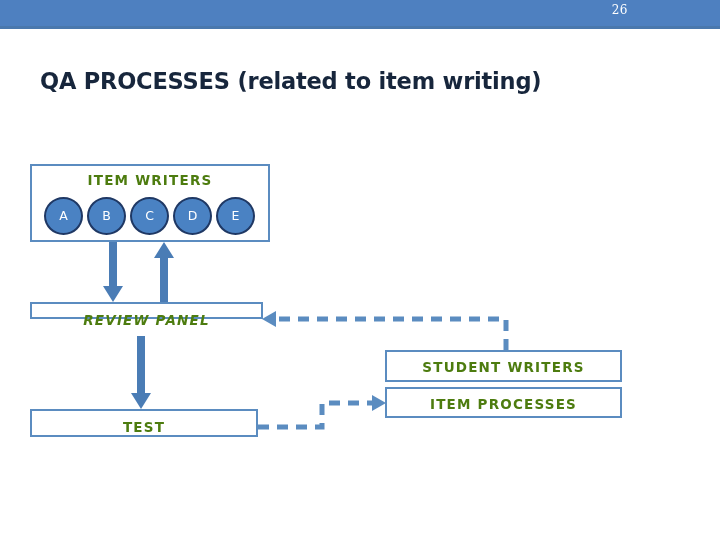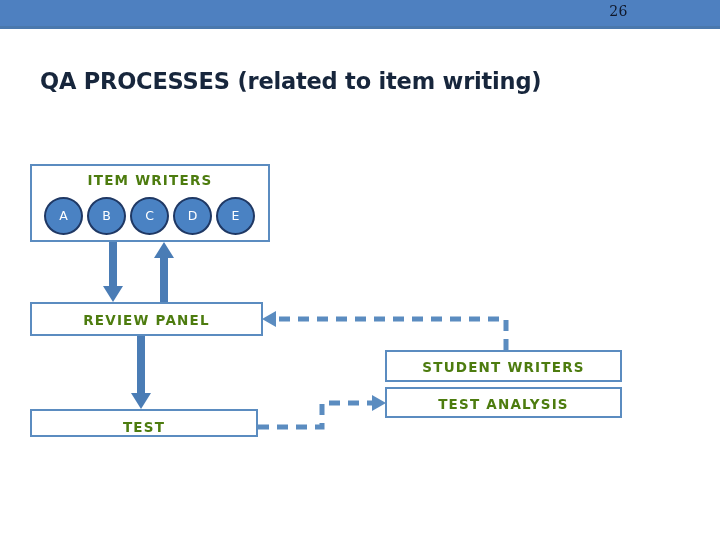--- a/index.html
+++ b/index.html
@@ -20,23 +20,23 @@
     position: absolute;
     left: 0; top: 0;
     width: 720px; height: 26px;
     background: #4e80c0;
     border-bottom: 3px solid #4a78ad;
   }
   #page-number {
     position: absolute;
     right: 92px;
     top: 3px;
-    color: #0f172a;
+    color: #ffffff;
     font-family: "DejaVu Serif", "Liberation Serif", serif;
-    font-size: 14px;
+    font-size: 12px;
     letter-spacing: 0.5px;
   }
 
   
   #slide-title {
     position: absolute;
     left: 40px;
     top: 68px;
     font-size: 22.5px;
     font-weight: bold;
@@ -90,21 +90,21 @@
     color: #ffffff;
     font-size: 12.5px;
     line-height: 34px;
     text-align: center;
     font-family: "DejaVu Sans", "Liberation Sans", sans-serif;
   }
 
   
   #box-review-panel {
     left: 30px; top: 302px;
-    width: 233px; height: 34px;
+    width: 233px; height: 17px; font-style: italic;
   }
   #box-review-panel .box-label { top: 8px; }
 
   
   #box-test {
     left: 30px; top: 409px;
     width: 228px; height: 28px;
   }
   #box-test .box-label { top: 8px; }
 
@@ -184,14 +184,14 @@
 
 <div class="flow-box" id="box-test">
   <div class="box-label">TEST</div>
 </div>
 
 <div class="flow-box" id="box-student-comments">
   <div class="box-label">STUDENT WRITERS</div>
 </div>
 
 <div class="flow-box" id="box-item-analysis">
-  <div class="box-label">TEST ANALYSIS</div>
+  <div class="box-label">ITEM PROCESSES</div>
 </div>
 
 </body></html>

